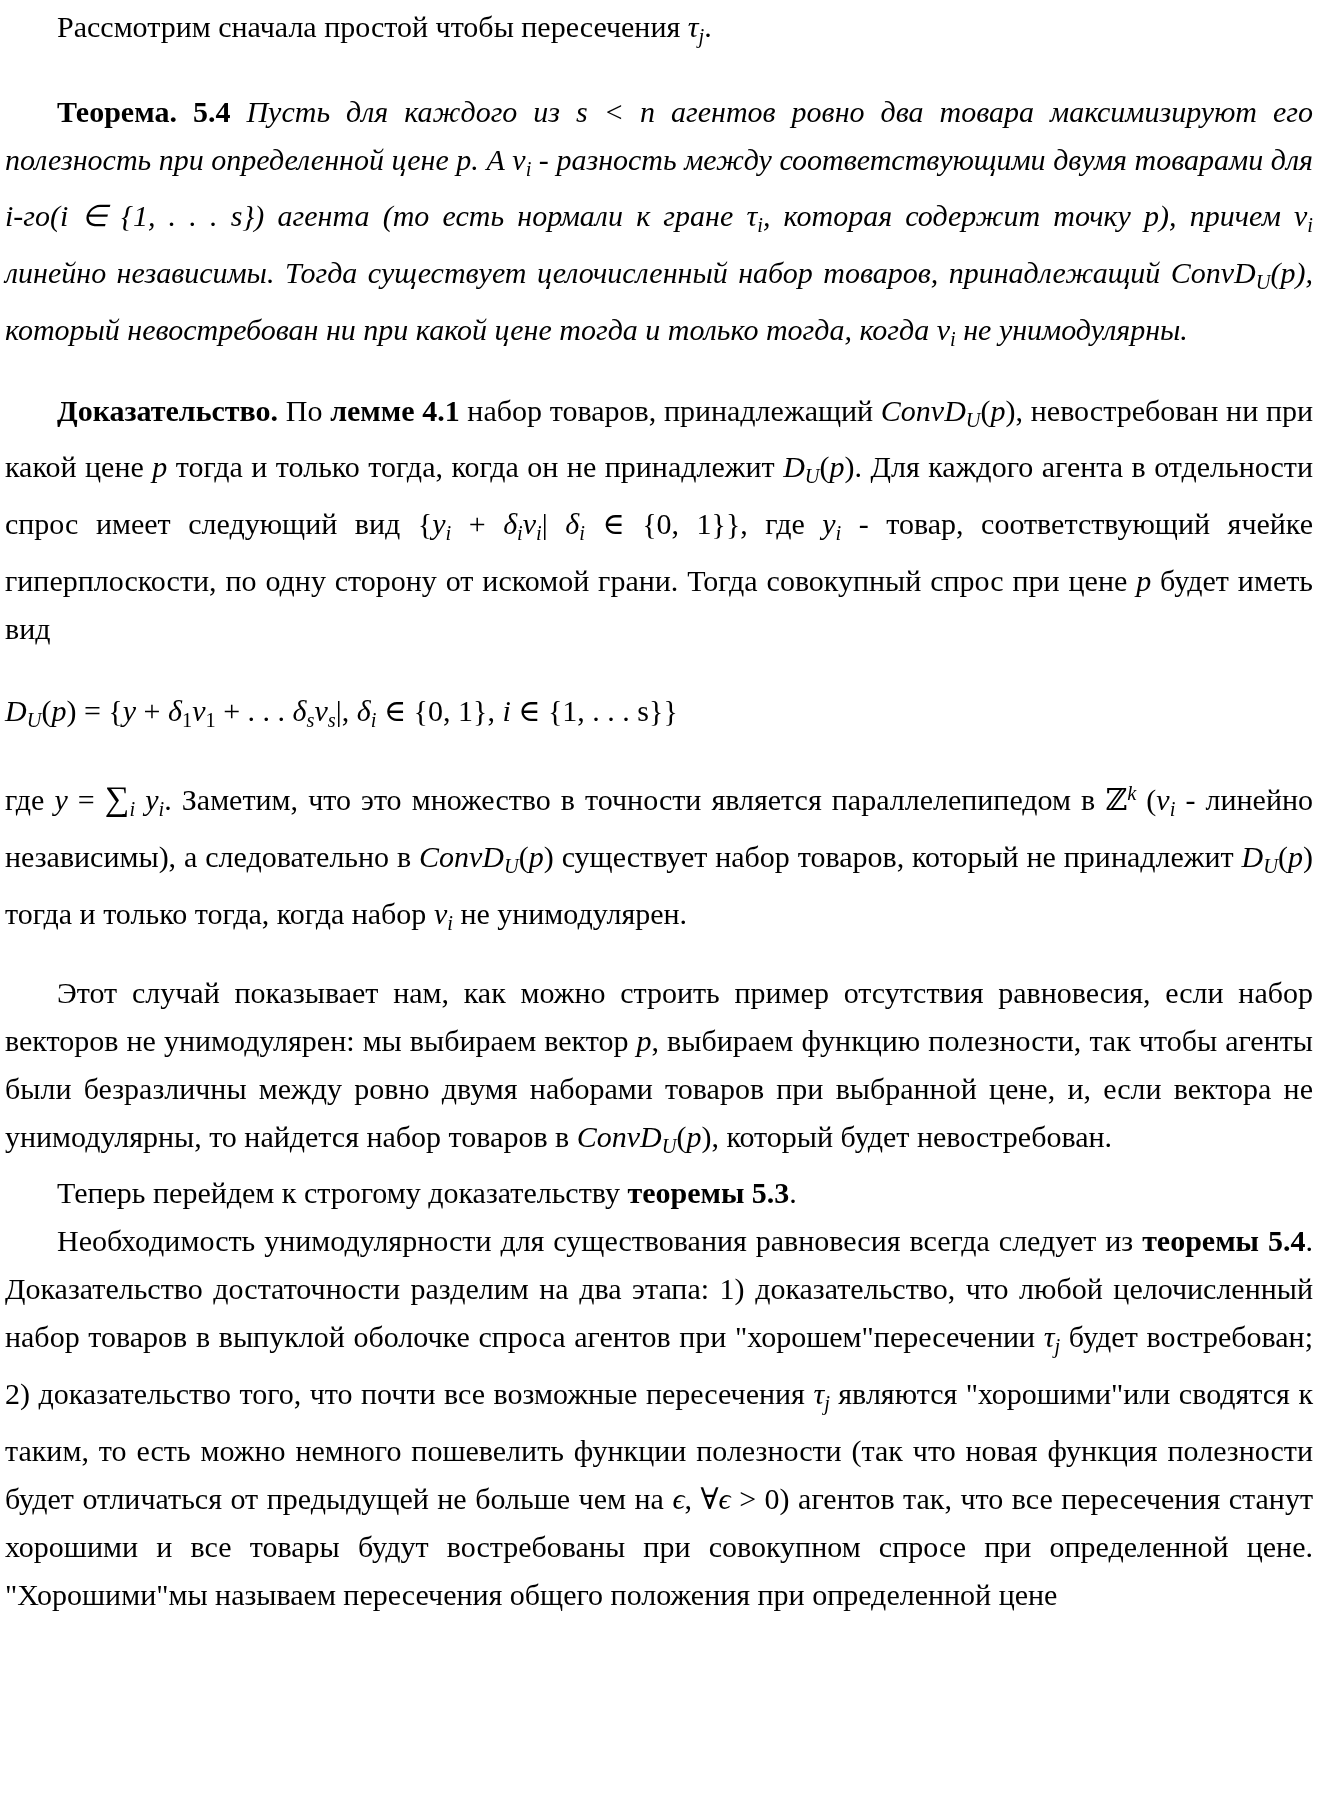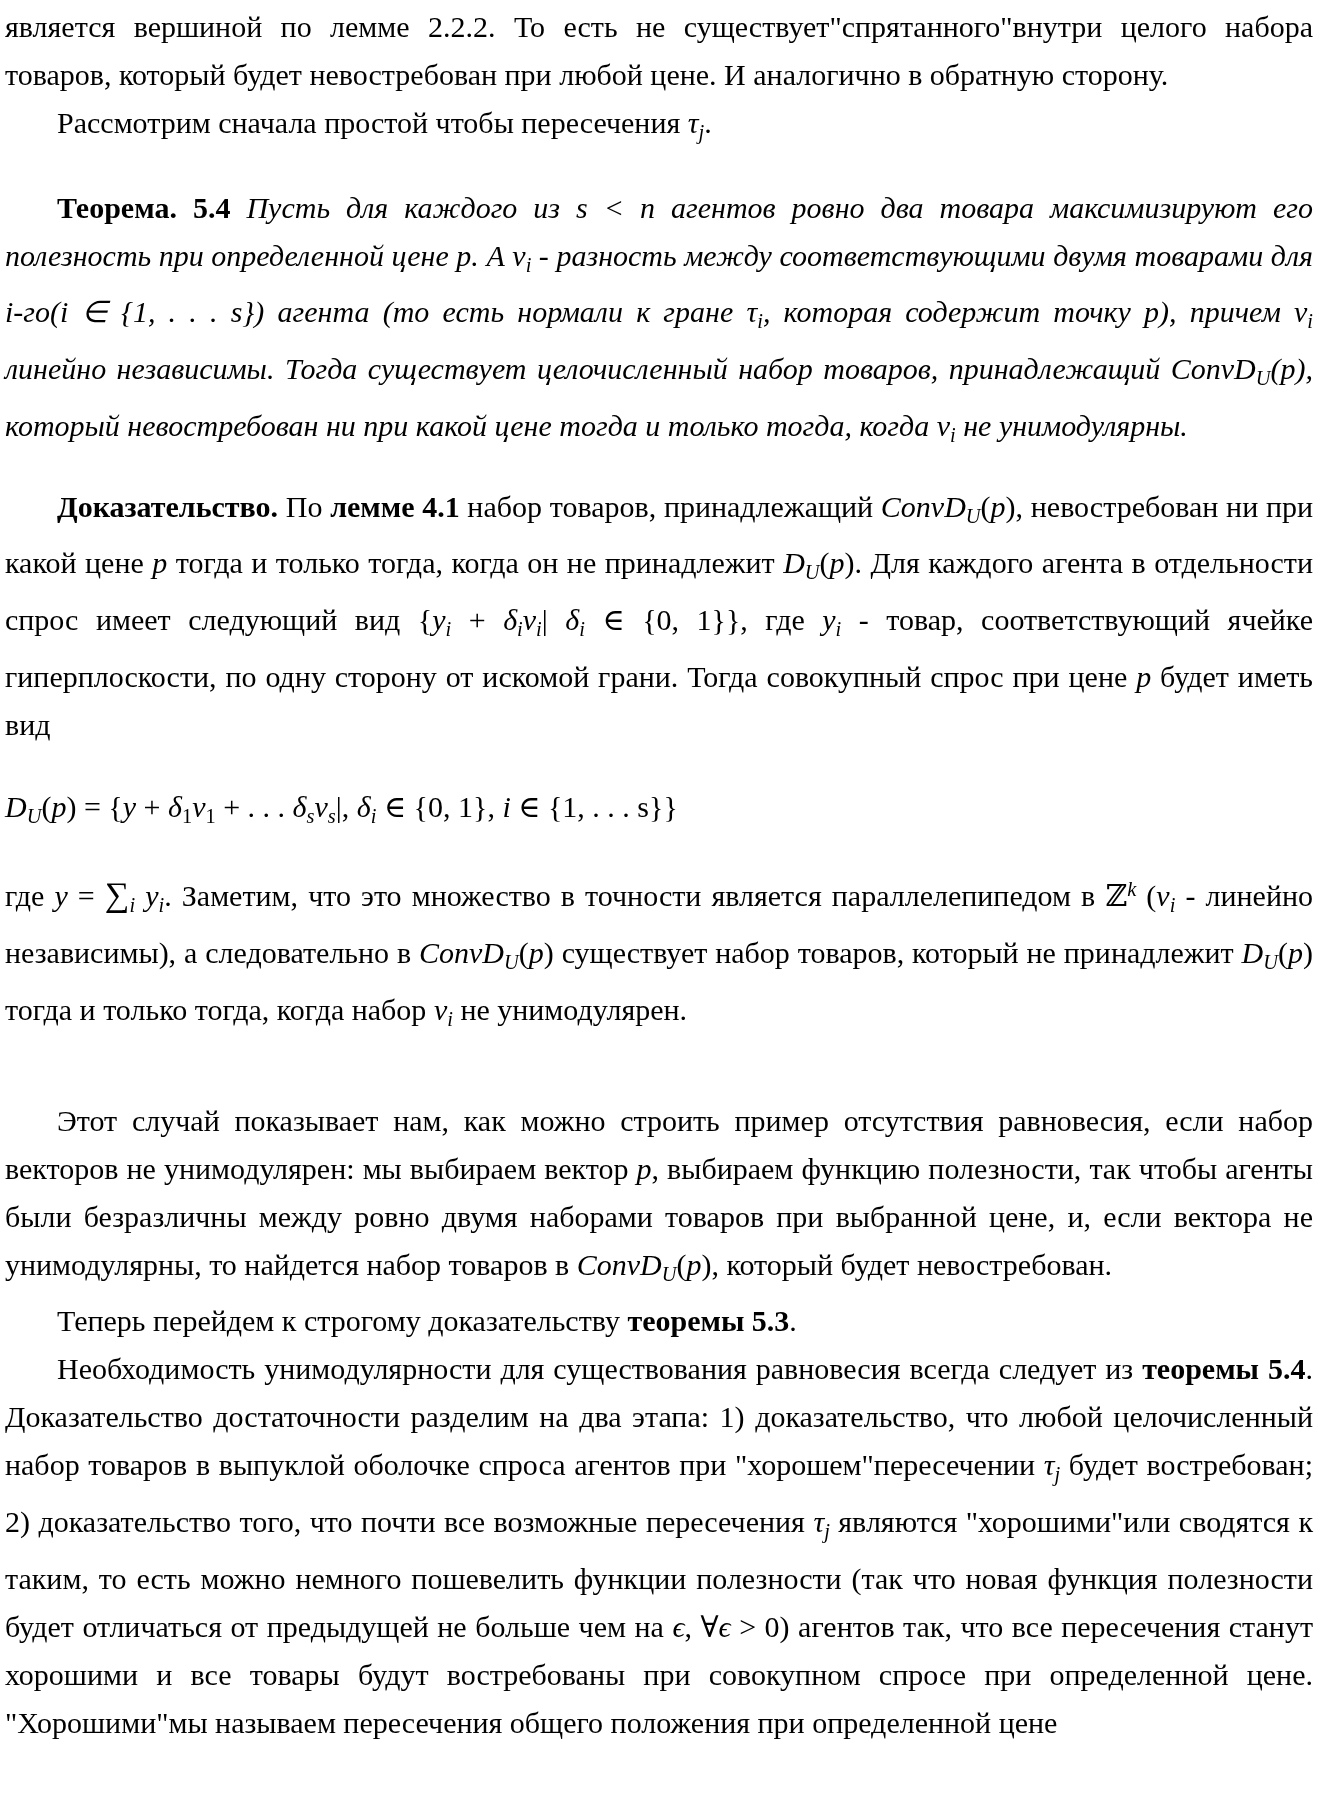--- a/index.html
+++ b/index.html
@@ -23,35 +23,34 @@
     text-align: justify;
     margin: 0;
   }
   .indent { text-indent: 52px; }
   .theorem { margin-top: 28px; margin-bottom: 24px; font-family: Liberation Serif, serif; }
   .proof { margin-top: 0; }
   .formula {
     text-indent: 0;
     margin: 34px 0 26px 0;
   }
-  .afterproof { margin-top: 54px; }
+  .afterproof { margin-top: 22px; }
   
   .r  { font-style: normal; font-weight: normal; }
   .b  { font-weight: bold; }
   .i  { font-style: italic; }
   .sub  { font-size: 0.68em; vertical-align: -0.28em; }
   .isub { font-size: 0.68em; vertical-align: -0.28em; font-style: italic; }
   .isup { font-size: 0.68em; vertical-align: 0.5em; font-style: italic; }
   .big  { font-size: 1.15em; }
 </style>
 </head>
 <body>
 
 <div class="page">
-    <div class="block"><span class="r">является вершиной по лемме 2.2.2. То есть не существует"спрятанного"внутри целого набора товаров, который будет невостребован при любой цене. И аналогично в обратную сторону.</span></div>
     <div class="block indent"><span class="r">Рассмотрим сначала простой чтобы пересечения </span><span class="i">τ</span><span class="isub">j</span><span class="r">.</span></div>
     <div class="block indent theorem"><span class="b">Теорема. 5.4</span><span class="r"> </span><span class="i">Пусть для каждого из s &lt; n агентов ровно два товара максимизируют его полезность при определенной цене p. А v</span><span class="isub">i</span><span class="i"> - разность между соответствующими двумя товарами для i-го(i ∈ {1, . . . s}) агента (то есть нормали к гране τ</span><span class="isub">i</span><span class="i">, которая содержит точку p), причем v</span><span class="isub">i</span><span class="i"> линейно независимы. Тогда существует целочисленный набор товаров, принадлежащий ConvD</span><span class="isub">U</span><span class="i">(p), который невостребован ни при какой цене тогда и только тогда, когда v</span><span class="isub">i</span><span class="i"> не унимодулярны.</span></div>
     <div class="block indent proof"><span class="b">Доказательство.</span><span class="r"> По </span><span class="b">лемме 4.1</span><span class="r"> набор товаров, принадлежащий </span><span class="i">ConvD</span><span class="isub">U</span><span class="r">(</span><span class="i">p</span><span class="r">), невостребован ни при какой цене </span><span class="i">p</span><span class="r"> тогда и только тогда, когда он не принадлежит </span><span class="i">D</span><span class="isub">U</span><span class="r">(</span><span class="i">p</span><span class="r">). Для каждого агента в отдельности спрос имеет следующий вид {</span><span class="i">y</span><span class="isub">i</span><span class="r"> + </span><span class="i">δ</span><span class="isub">i</span><span class="i">v</span><span class="isub">i</span><span class="r">| </span><span class="i">δ</span><span class="isub">i</span><span class="r"> ∈ {0, 1}}, где </span><span class="i">y</span><span class="isub">i</span><span class="r"> - товар, соответствующий ячейке гиперплоскости, по одну сторону от искомой грани. Тогда совокупный спрос при цене </span><span class="i">p</span><span class="r"> будет иметь вид</span></div>
     <div class="block formula"><span class="i">D</span><span class="isub">U</span><span class="r">(</span><span class="i">p</span><span class="r">) = {</span><span class="i">y</span><span class="r"> + </span><span class="i">δ</span><span class="sub">1</span><span class="i">v</span><span class="sub">1</span><span class="r"> + . . . </span><span class="i">δ</span><span class="isub">s</span><span class="i">v</span><span class="isub">s</span><span class="r">|, </span><span class="i">δ</span><span class="isub">i</span><span class="r"> ∈ {0, 1}, </span><span class="i">i</span><span class="r"> ∈ {1, . . . s}}</span></div>
     <div class="block"><span class="r">где </span><span class="i">y</span><span class="r"> = </span><span class="big">∑</span><span class="isub">i</span><span class="r"> </span><span class="i">y</span><span class="isub">i</span><span class="r">. Заметим, что это множество в точности является параллелепипедом в </span><span class="r">ℤ</span><span class="isup">k</span><span class="r"> (</span><span class="i">v</span><span class="isub">i</span><span class="r"> - линейно независимы), а следовательно в </span><span class="i">ConvD</span><span class="isub">U</span><span class="r">(</span><span class="i">p</span><span class="r">) существует набор товаров, который не принадлежит </span><span class="i">D</span><span class="isub">U</span><span class="r">(</span><span class="i">p</span><span class="r">) тогда и только тогда, когда набор </span><span class="i">v</span><span class="isub">i</span><span class="r"> не унимодулярен.</span></div>
     <div class="block indent afterproof"><span class="r">Этот случай показывает нам, как можно строить пример отсутствия равновесия, если набор векторов не унимодулярен: мы выбираем вектор </span><span class="i">p</span><span class="r">, выбираем функцию полезности, так чтобы агенты были безразличны между ровно двумя наборами товаров при выбранной цене, и, если вектора не унимодулярны, то найдется набор товаров в </span><span class="i">ConvD</span><span class="isub">U</span><span class="r">(</span><span class="i">p</span><span class="r">), который будет невостребован.</span></div>
     <div class="block indent"><span class="r">Теперь перейдем к строгому доказательству </span><span class="b">теоремы 5.3</span><span class="r">.</span></div>
     <div class="block indent"><span class="r">Необходимость унимодулярности для существования равновесия всегда следует из </span><span class="b">теоремы 5.4</span><span class="r">. Доказательство достаточности разделим на два этапа: 1) доказательство, что любой целочисленный набор товаров в выпуклой оболочке спроса агентов при "хорошем"пересечении </span><span class="i">τ</span><span class="isub">j</span><span class="r"> будет востребован; 2) доказательство того, что почти все возможные пересечения </span><span class="i">τ</span><span class="isub">j</span><span class="r"> являются "хорошими"или сводятся к таким, то есть можно немного пошевелить функции полезности (так что новая функция полезности будет отличаться от предыдущей не больше чем на </span><span class="i">ϵ</span><span class="r">, ∀</span><span class="i">ϵ</span><span class="r"> &gt; 0) агентов так, что все пересечения станут хорошими и все товары будут востребованы при совокупном спросе при определенной цене. "Хорошими"мы называем пересечения общего положения при определенной цене</span></div>
   </div>
 

